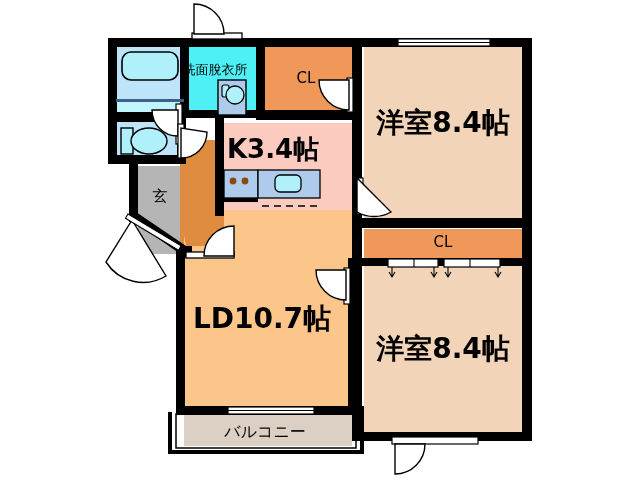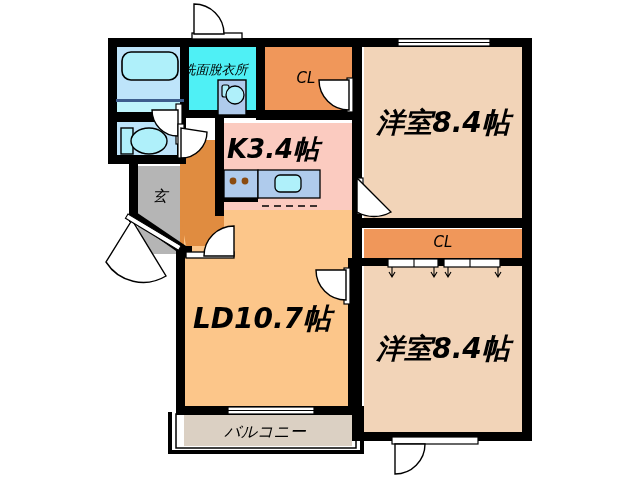--- a/index.html
+++ b/index.html
@@ -1,18 +1,18 @@
 <!DOCTYPE html>
 <html><head>
 <meta charset="utf-8">
 <style>
   html,body{margin:0;padding:0;background:#ffffff;}
   body{width:638px;height:480px;overflow:hidden;
        font-family:"Liberation Sans","DejaVu Sans",sans-serif;}
-  #plan{position:relative;width:638px;height:480px;background:#ffffff;font-style:italic;}
+  #plan{position:relative;width:638px;height:480px;background:#ffffff;}
   svg{display:block;}
   .rm-label{font-family:"DejaVu Sans","Liberation Sans",sans-serif;
             fill:#000;text-anchor:middle;dominant-baseline:middle;}
 </style>
 </head>
 <body>
 
 <div id="plan">
 <svg width="638" height="480" viewBox="0 0 638 480">
 

